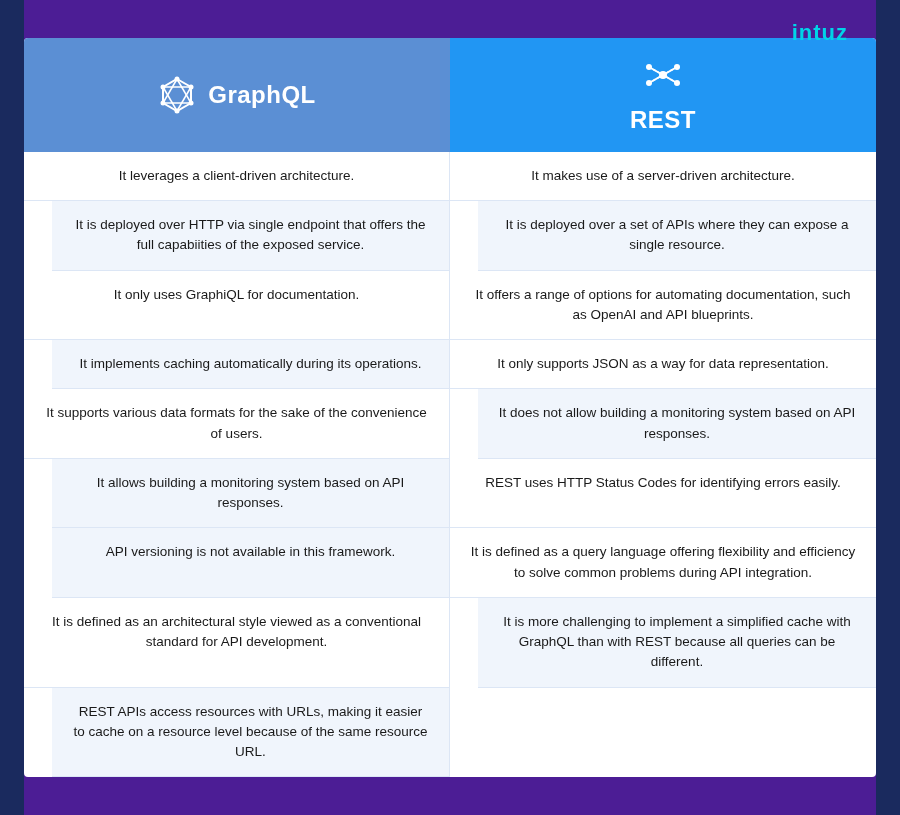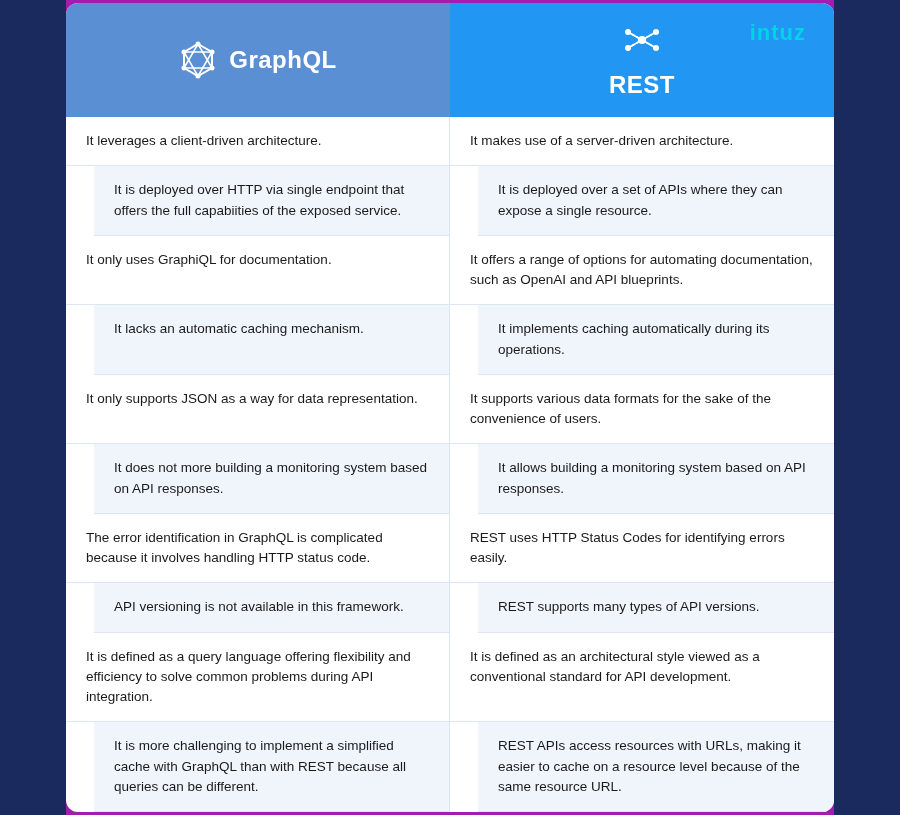--- a/index.html
+++ b/index.html
@@ -11,21 +11,21 @@
       font-family: 'Segoe UI', Arial, sans-serif;
       display: flex;
       align-items: center;
       justify-content: center;
       overflow: hidden;
     }
 
     .container {
       width: 860px;
       background: #fff;
-      border-radius: 12px;
+      border-radius: 4px;
       overflow: hidden;
     }
 
     .header-row {
       display: grid;
       grid-template-columns: 1fr 1fr;
     }
 
     .header-cell {
       padding: 18px 20px;
@@ -50,20 +50,21 @@
 
     .header-icon {
       width: 38px;
       height: 38px;
       flex-shrink: 0;
     }
 
     .table-body {
       display: grid;
       grid-template-columns: 1fr 1fr;
+      text-align: center;
     }
 
     .cell {
       padding: 14px 20px;
       font-size: 13.5px;
       color: #1a1a1a;
       line-height: 1.5;
       border-bottom: 1px solid #dce6f5;
       border-right: 1px solid #dce6f5;
     }
@@ -87,23 +88,23 @@
       right: 28px;
       color: #00d4e8;
       font-size: 22px;
       font-weight: 800;
       letter-spacing: 1px;
       font-family: Arial, sans-serif;
     }
 
     .page-wrapper {
       position: relative;
-      width: 768px;
+      width: 852px;
       height: 815px;
-      background-color: #a21caf;
+      background-color: #4c1d95;
       display: flex;
       align-items: center;
       justify-content: center;
     }
   </style>
 </head>
 <body>
 
 <div class="page-wrapper">
   <div class="intuz-logo">intuz</div>
@@ -149,29 +150,26 @@
       </div>
     </div>
 
     <div class="table-body" id="table-body">
     <div class="cell white">It leverages a client-driven architecture.</div>
         <div class="cell white">It makes use of a server-driven architecture.</div>
         <div class="cell shade">It is deployed over HTTP via single endpoint that offers the full capabiities of the exposed service.</div>
         <div class="cell shade">It is deployed over a set of APIs where they can expose a single resource.</div>
         <div class="cell white">It only uses GraphiQL for documentation.</div>
         <div class="cell white">It offers a range of options for automating documentation, such as OpenAI and API blueprints.</div>
-        <div class="cell shade">It lacks an automatic caching mechanism.</div>
         <div class="cell shade">It implements caching automatically during its operations.</div>
         <div class="cell white">It only supports JSON as a way for data representation.</div>
         <div class="cell white">It supports various data formats for the sake of the convenience of users.</div>
-        <div class="cell shade">It does not more building a monitoring system based on API responses.</div>
+        <div class="cell shade">It does not allow building a monitoring system based on API responses.</div>
         <div class="cell shade">It allows building a monitoring system based on API responses.</div>
-        <div class="cell white">The error identification in GraphQL is complicated because it involves handling HTTP status code.</div>
         <div class="cell white">REST uses HTTP Status Codes for identifying errors easily.</div>
         <div class="cell shade">API versioning is not available in this framework.</div>
-        <div class="cell shade">REST supports many types of API versions.</div>
         <div class="cell white">It is defined as a query language offering flexibility and efficiency to solve common problems during API integration.</div>
         <div class="cell white">It is defined as an architectural style viewed as a conventional standard for API development.</div>
         <div class="cell shade">It is more challenging to implement a simplified cache with GraphQL than with REST because all queries can be different.</div>
         <div class="cell shade">REST APIs access resources with URLs, making it easier to cache on a resource level because of the same resource URL.</div>
       </div>
   </div>
 </div>
 
 </body></html>

